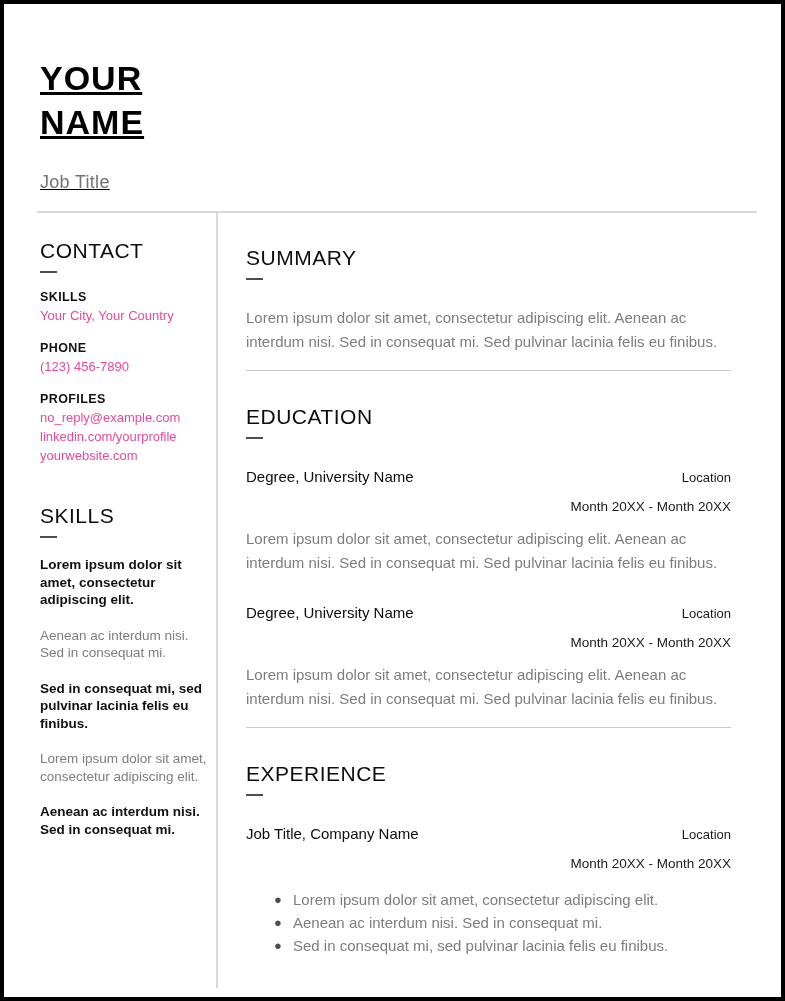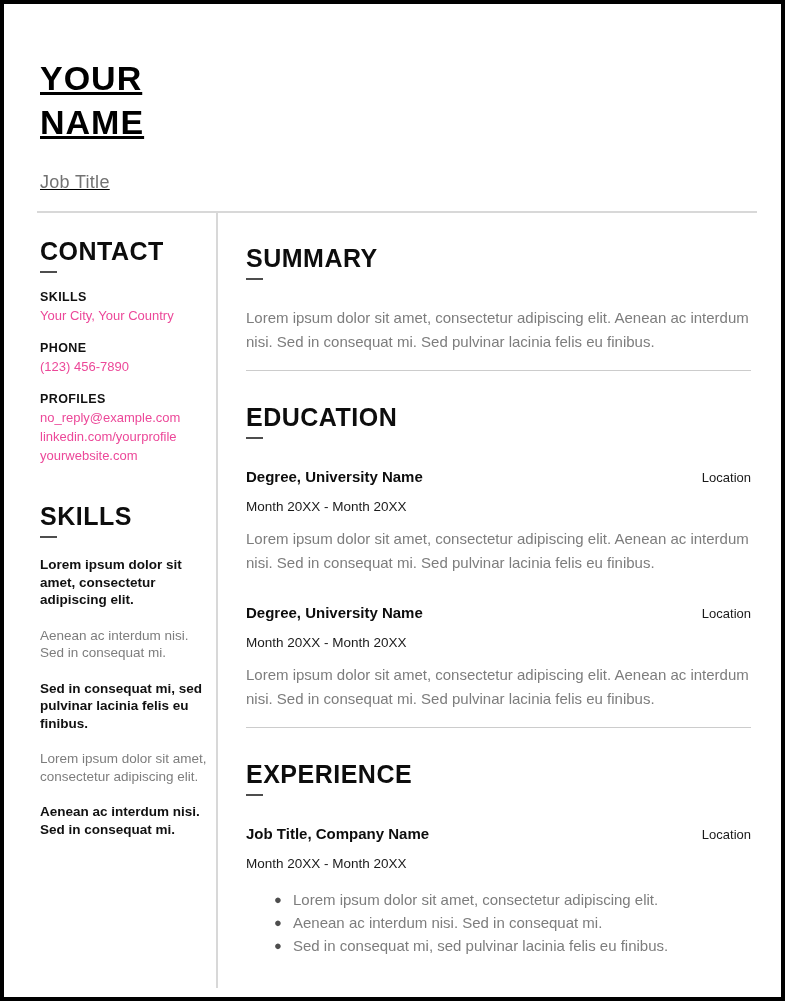--- a/index.html
+++ b/index.html
@@ -30,26 +30,26 @@
   }
   
   .columns { display:flex; height:775px; overflow:hidden; }
   .sidebar {
     flex:none; width:214px; box-sizing:border-box;
     border-right:2px solid #d8d8d8;
     padding:26px 8px 0 36px;
   }
   .main {
     flex:1; min-width:0; box-sizing:border-box;
-    padding:33px 30px 0 28px;
+    padding:33px 50px 0 28px;
   }
   
   .section-heading {
     margin:0;
-    font-size:25px; line-height:24px; font-weight:700;
+    font-size:21px; line-height:24px; font-weight:400;
     letter-spacing:0.5px; color:#0d0d0d;
   }
   .dash { width:17px; height:2px; background:#4d4d4d; margin-top:8px; }
   
   .sidebar-section + .sidebar-section { margin-top:40px; }
   .contact-group { margin-top:16px; }
   .contact-group:first-of-type { margin-top:26px; }
   .group-label {
     font-size:12.5px; line-height:16px; font-weight:700;
     color:#111111; letter-spacing:0.4px;
@@ -66,26 +66,26 @@
   .body-text {
     margin:26px 0 0 0;
     font-size:15px; line-height:24px; color:#7d7d7d;
   }
   .section-divider { height:1px; background:#cccccc; margin:16px 0 34px 0; }
   .entry { margin-top:28px; }
   .entry-title-row {
     display:flex; justify-content:space-between; align-items:baseline;
   }
   .entry-title {
-    font-size:15px; line-height:19px; font-weight:700; color:#0d0d0d;
+    font-size:15px; line-height:19px; font-weight:400; color:#0d0d0d;
   }
   .entry-location { font-size:13px; line-height:17px; color:#1a1a1a;margin-left:32px; }
   .entry-dates {
     margin-top:12px;
-    font-size:13.5px; line-height:17px; color:#1a1a1a;
+    font-size:13.5px; line-height:17px; color:#1a1a1a;text-align:right;
   }
   .entry-desc { margin-top:12px; font-size:15px; line-height:24px; color:#7d7d7d; }
   .bullet-list { list-style:none; margin:16px 0 0 0; padding:0; }
   .bullet-list li {
     position:relative; padding-left:47px;
     font-size:15px; line-height:23px; color:#7d7d7d;
   }
   .bullet-list li .dot {
     position:absolute; left:28px; top:0;
     color:#4d4d4d; font-size:13px; line-height:23px;

